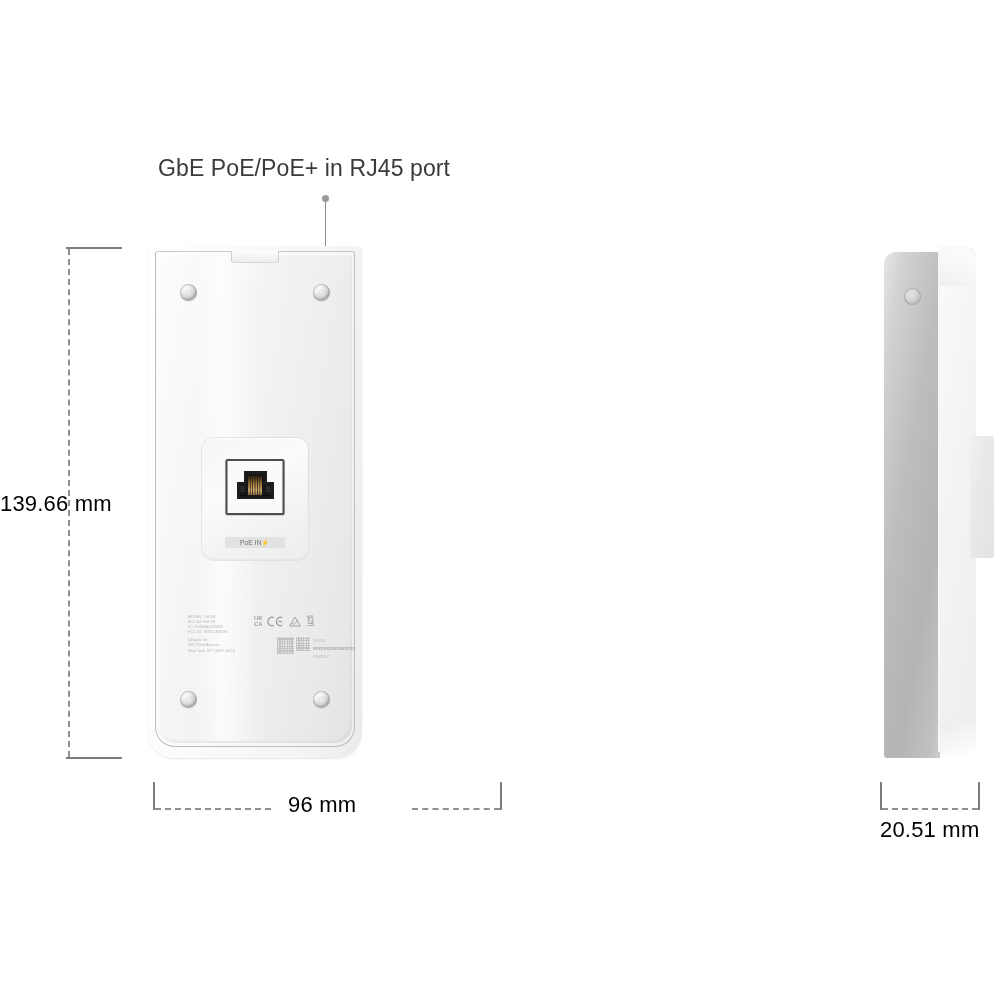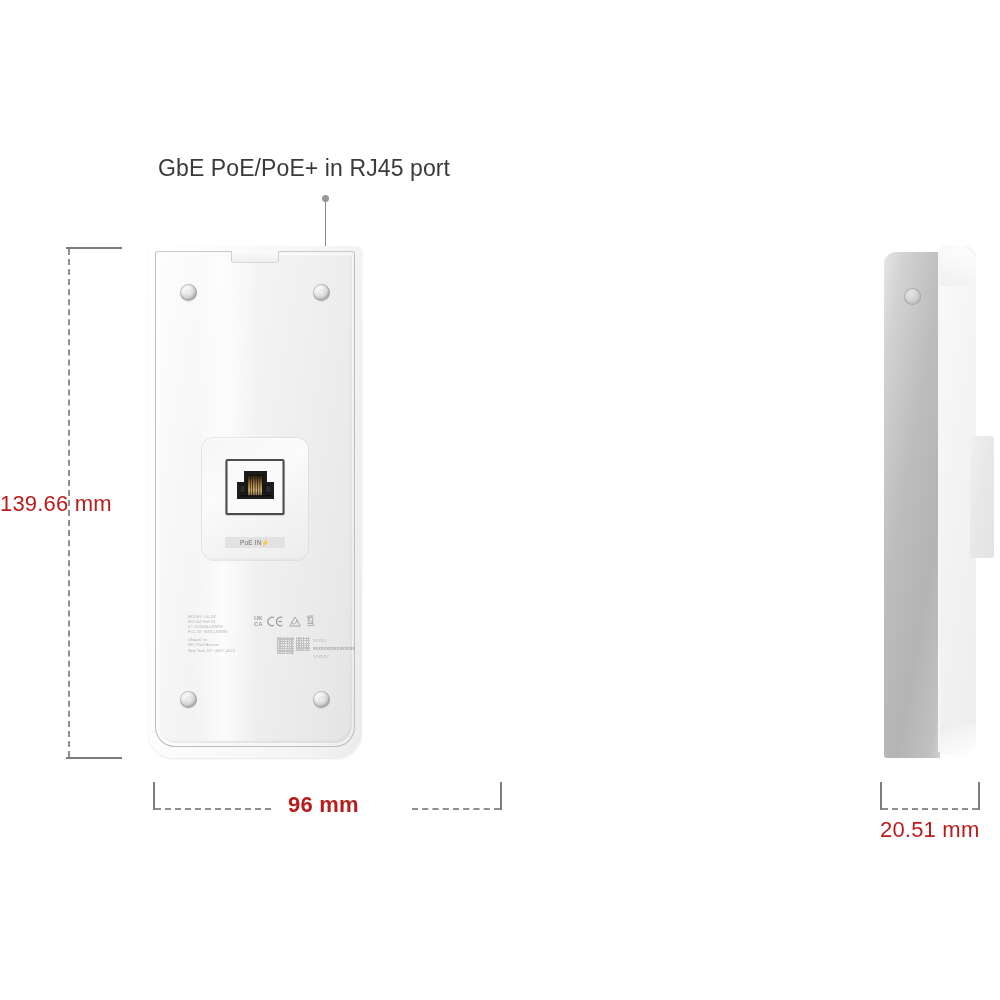--- a/index.html
+++ b/index.html
@@ -29,21 +29,21 @@
     font-weight: 400;
     white-space: nowrap;
   }
   .callout-label {
     font-size: 23px;
     letter-spacing: 0.1px;
     color: #3a3a3a;
   }
   .dim-label {
     font-size: 22px;
-    color: #b91c1c;
+    color: #000000;
     letter-spacing: 0.2px;
     text-align: center;
   }
 
   
   .leader-line {
     position: absolute;
     width: 1px;
     background: #8d8d8d;
   }
@@ -371,21 +371,21 @@
   <div class="leader-dot" style="left:322px; top:195px;"></div>
   <div class="leader-line" style="left:325px; top:200px; height:262px;"></div>
 
   <div class="dim-cap-h" style="left:66px; top:247px; width:56px;"></div>
   <div class="dim-dash-v" style="left:68px; top:249px; height:508px;"></div>
   <div class="dim-cap-h" style="left:66px; top:757px; width:56px;"></div>
   <div class="txt dim-label" style="left:0px; top:491px;">139.66 mm</div>
 
   <div class="dim-cap-v" style="left:153px; top:782px; height:28px;"></div>
   <div class="dim-dash-h" style="left:155px; top:808px; width:116px;"></div>
-  <div class="txt dim-label" style="left:288px; top:792px;font-weight:bold;">96 mm</div>
+  <div class="txt dim-label" style="left:288px; top:792px;">96 mm</div>
   <div class="dim-dash-h" style="left:412px; top:808px; width:88px;"></div>
   <div class="dim-cap-v" style="left:500px; top:782px; height:28px;"></div>
 
   <div class="dim-cap-v" style="left:880px; top:782px; height:28px;"></div>
   <div class="dim-dash-h" style="left:882px; top:808px; width:96px;"></div>
   <div class="dim-cap-v" style="left:978px; top:782px; height:28px;"></div>
   <div class="txt dim-label" style="left:880px; top:817px;">20.51 mm</div>
 
   <div id="back-view">
     <div class="shell-outer"></div>

